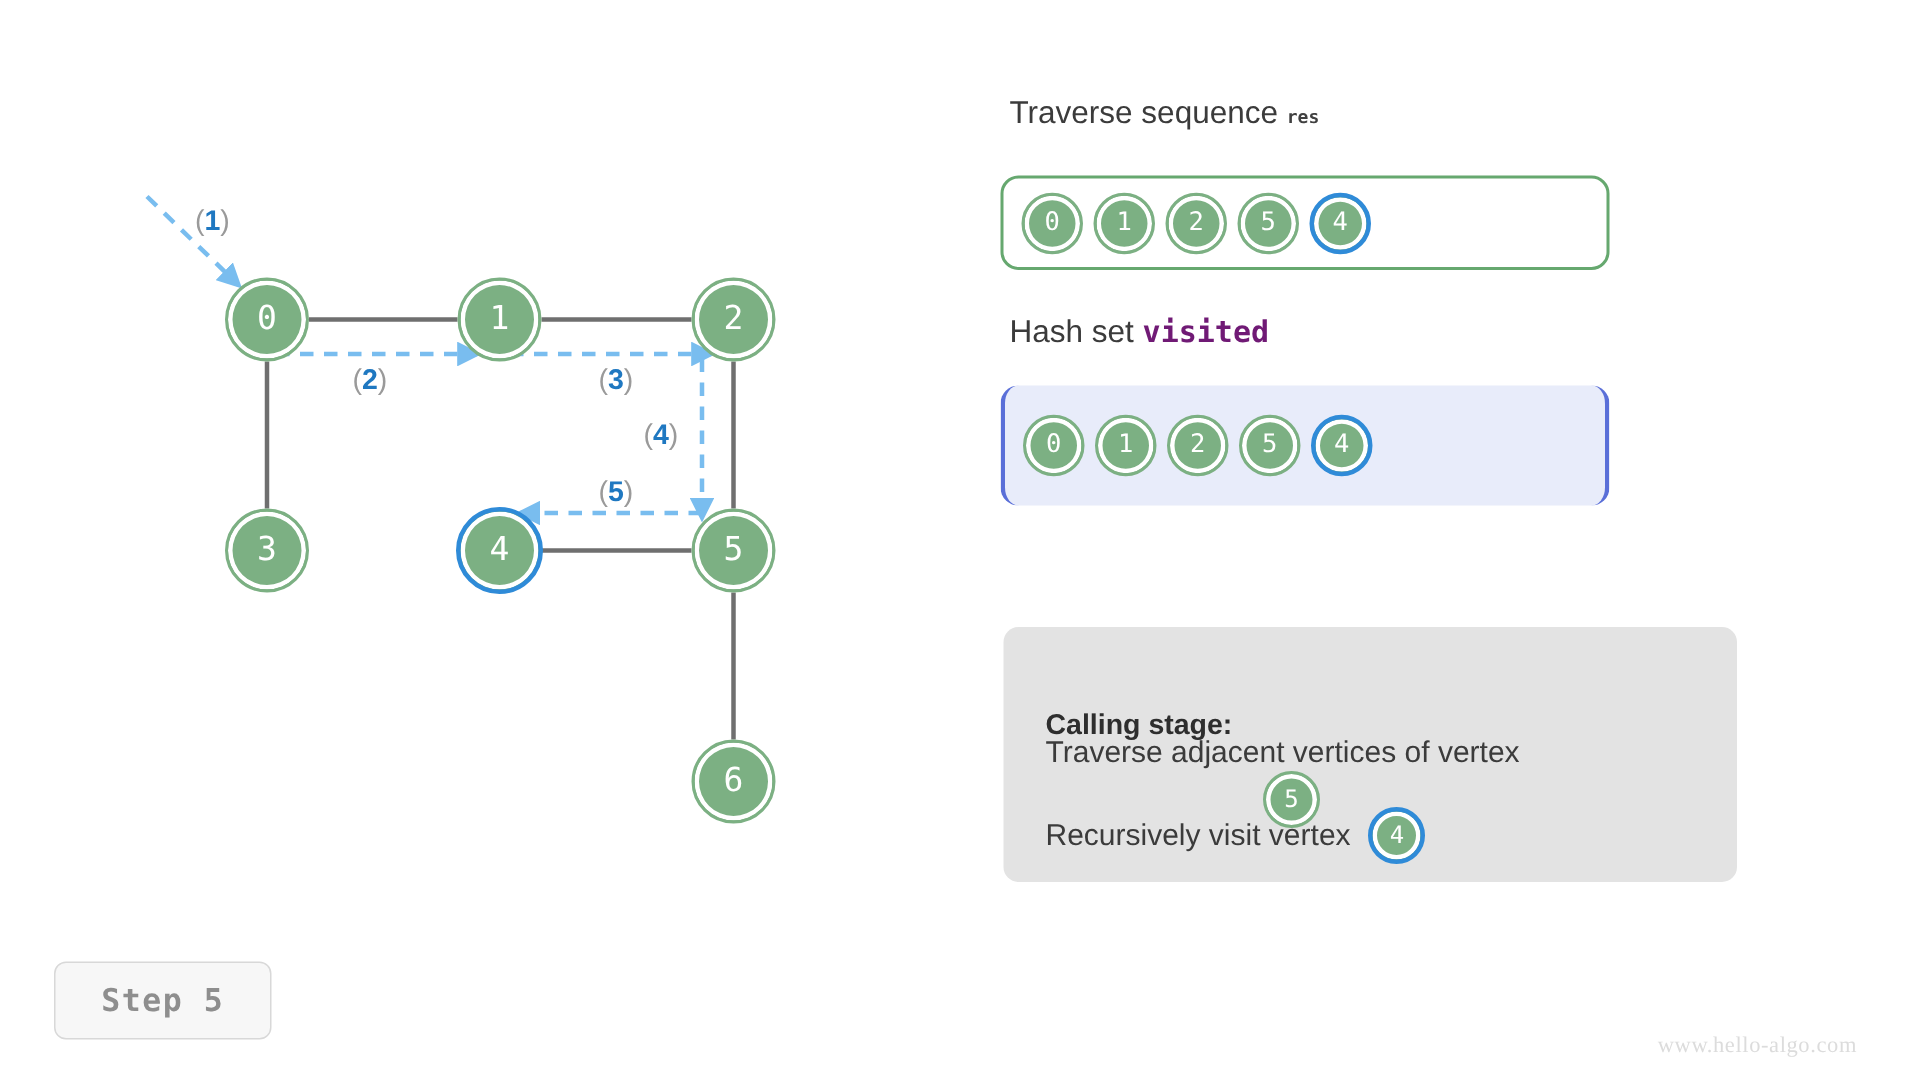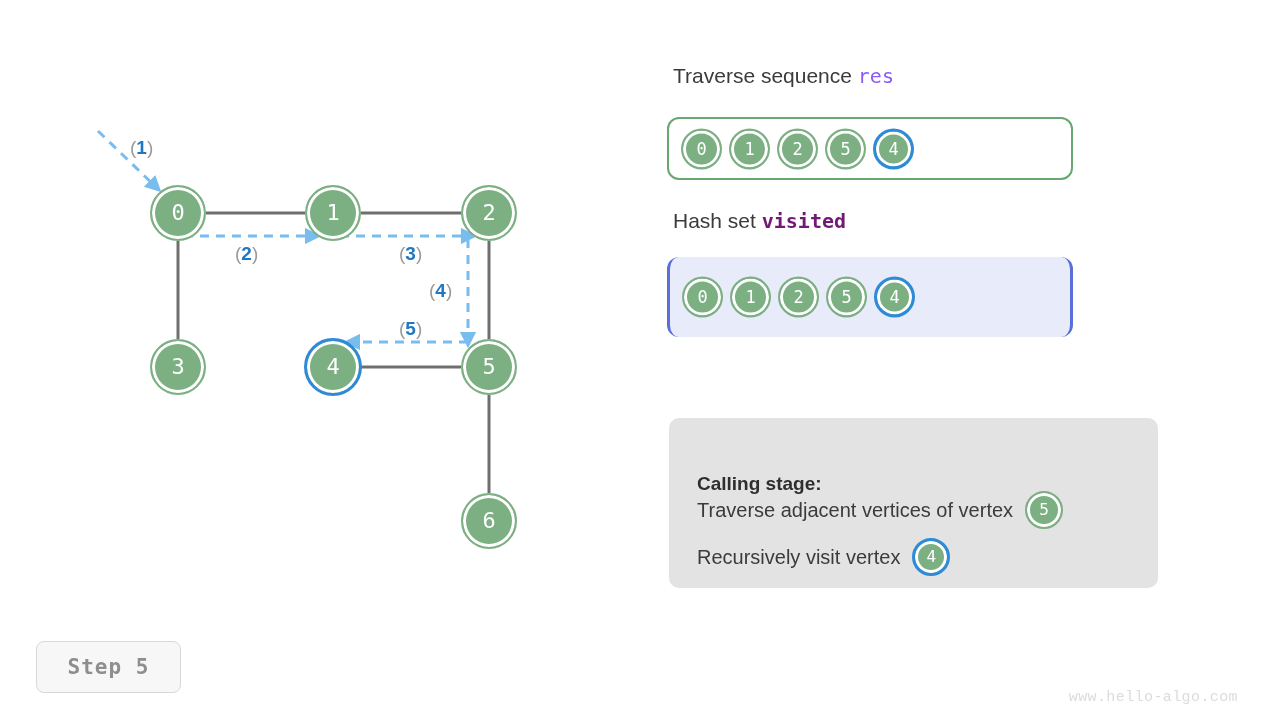--- a/index.html
+++ b/index.html
@@ -76,23 +76,23 @@
     width: 620px; height: 720px;
   }
   .section-title {
     position: absolute;
     font-size: 21px;
     color: #3b3b3b;
     white-space: nowrap;
   }
   .section-title .code-res {
     font-family: "DejaVu Sans Mono", monospace;
-    font-weight: 400;
-    color: #8b5cf6;
-    font-size: 20px;
+    font-weight: 700;
+    color: #404040;
+    font-size: 12px;
   }
   .section-title .code-visited {
     font-family: "DejaVu Sans Mono", monospace;
     font-weight: 700;
     color: #701a75;
     font-size: 20px;
   }
 
   
   #res-box {
@@ -151,21 +151,21 @@
   }
   .stage-line {
     position: absolute;
     left: 28px;
     display: flex;
     align-items: center;
     font-size: 20px;
     color: #3b3b3b;
     white-space: nowrap;
   }
-  #stage-line-1 { top: 73px; }
+  #stage-line-1 { top: 73px; flex-direction: column; }
   #stage-line-2 { top: 120px; text-align: right; }
   .inline-node {
     position: relative;
     width: 38px; height: 38px;
     font-size: 16px;
     font-family: "DejaVu Sans Mono", monospace;
     margin-left: 12px;
     flex: 0 0 auto;
   }
 
@@ -183,21 +183,21 @@
     justify-content: center;
     font-family: "DejaVu Sans Mono", monospace;
     font-size: 21px;
     font-weight: 700;
     color: #8e8e8e;
     letter-spacing: 1px;
   }
   #watermark {
     position: absolute;
     right: 42px; bottom: 14px;
-    font-family: Liberation Mono, monospace;
+    font-family: Liberation Serif, serif;
     font-size: 15px;
     color: #dcdcdc;
     letter-spacing: .4px;
   }
 </style>
 </head>
 <body>
 
 <div id="graph-panel">
 

